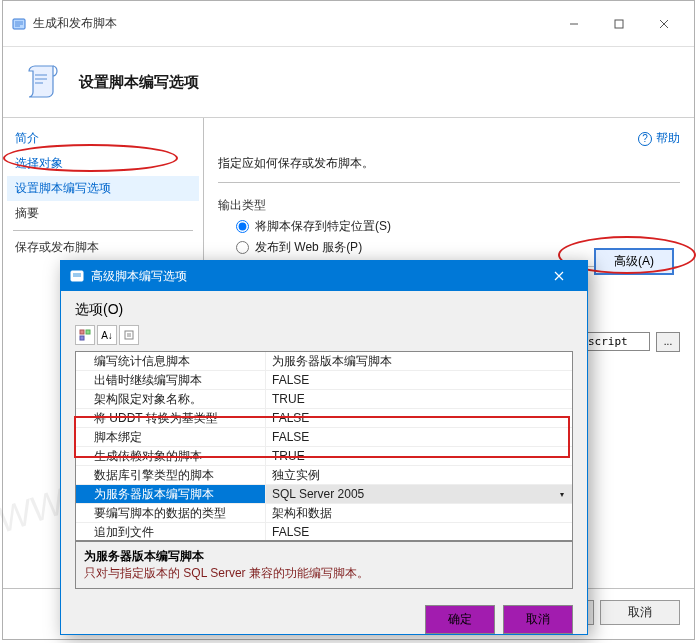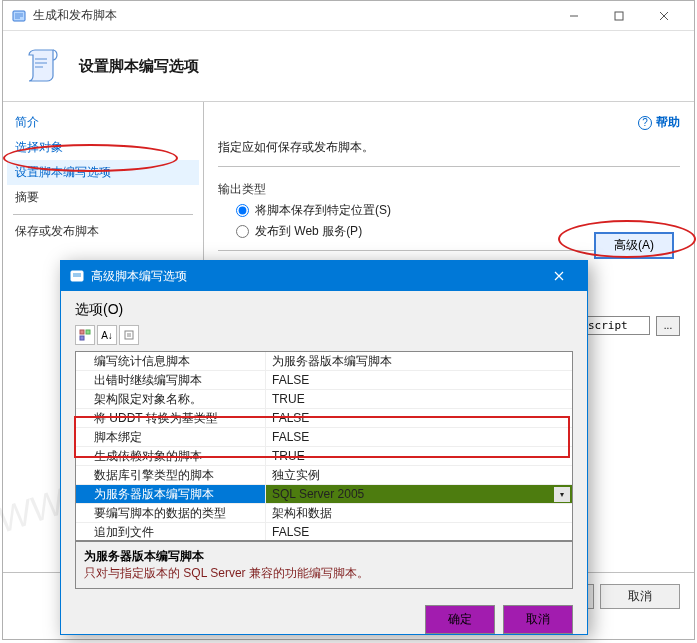--- a/index.html
+++ b/index.html
@@ -1,20 +1,20 @@
 <!DOCTYPE html>
 <html><head>
   <meta charset="utf-8">
   <style>
     * { box-sizing: border-box; margin: 0; padding: 0; font-family: "Microsoft YaHei", "SimSun", sans-serif; font-size: 12px; }
     body { background: #fff; width: 697px; height: 643px; position: relative; overflow: hidden; }
     
     
     .main-window { position: absolute; left: 2px; top: 0; width: 693px; height: 640px; border: 1px solid #b0b0b0; background: #fff; }
-    .title-bar { height: 30px; display: flex; align-items: center; padding: 0 8px; border-bottom: 1px solid #e0e0e0; }
+    .title-bar { height: 46px; display: flex; align-items: center; padding: 0 8px; border-bottom: 1px solid #e0e0e0; }
     .title-bar-icon { width: 16px; height: 16px; margin-right: 6px; }
     .title-bar-text { flex: 1; color: #333; }
     .wincontrols { display: flex; gap: 0; }
     .winbtn { width: 45px; height: 28px; display: flex; align-items: center; justify-content: center; color: #555; cursor: pointer; }
     .winbtn svg { width: 10px; height: 10px; }
     
     .content-header { display: flex; align-items: center; padding: 14px 18px 14px 18px; gap: 16px; border-bottom: 1px solid #d0d0d0; }
     .header-icon { width: 42px; height: 42px; }
     .header-title { font-size: 15px; font-weight: bold; color: #1a1a1a; }
     
@@ -22,21 +22,21 @@
     .sidebar { width: 200px; padding: 8px 4px; }
     .sidebar-item { padding: 4px 8px; color: #333; cursor: pointer; }
     .sidebar-item.link { color: #0066cc; }
     .sidebar-item.selected { color: #0066cc; background: #e6f3ff; }
     .sidebar-divider { height: 1px; background: #c0c0c0; margin: 4px 6px; }
     .mark-oval-1 { position: absolute; left: 0px; top: 143px; width: 175px; height: 28px; border: 2px solid #d62020; border-radius: 50%; pointer-events: none; }
     
     .main-panel { flex: 1; border-left: 1px solid #c0c0c0; padding: 12px 14px; position: relative; }
     .help-row { display: flex; justify-content: flex-end; align-items: center; gap: 4px; margin-bottom: 8px; }
     .help-icon { width: 14px; height: 14px; border-radius: 50%; border: 1px solid #0066cc; display: inline-flex; align-items: center; justify-content: center; color: #0066cc; font-size: 10px; }
-    .help-link { color: #0066cc; font-weight: bold; }
+    .help-link { color: #0066cc; }
     .instruction { font-weight: normal; color: #222; margin-bottom: 10px; }
     .instr-divider { height: 1px; background: #c0c0c0; margin: 6px 0 14px; }
     
     .section-label { color: #333; margin-bottom: 0; }
     .radio-row { display: flex; align-items: center; gap: 6px; margin: 4px 0 4px 18px; color: #222; }
     .radio-row input { margin: 0; }
     .subgroup-divider { height: 1px; background: #c0c0c0; margin: 10px 0; }
     
     .adv-btn { position: absolute; right: 20px; top: 130px; padding: 3px 18px; border: 2px solid #3a7bd5; background: #e6f0ff; cursor: pointer; }
     .mark-oval-2 { position: absolute; right: -2px; top: 118px; width: 138px; height: 38px; border: 2px solid #d62020; border-radius: 50%; pointer-events: none; }
@@ -60,21 +60,21 @@
     .options-label { font-size: 14px; margin-bottom: 6px; }
     .opt-toolbar { display: flex; gap: 2px; margin-bottom: 6px; }
     .tb-btn { width: 20px; height: 20px; border: 1px solid #bbb; background: #fff; display: flex; align-items: center; justify-content: center; font-size: 10px; cursor: pointer; }
     
     .property-grid { border: 1px solid #888; background: #fff; height: 190px; overflow: hidden; }
     .prop-row { display: flex; height: 19px; line-height: 19px; }
     .prop-row.indent .prop-key { padding-left: 18px; }
     .prop-key { width: 190px; border-right: 1px solid #eee; border-bottom: 1px solid #eee; padding-left: 18px; color: #222; }
     .prop-val { flex: 1; border-bottom: 1px solid #eee; padding-left: 6px; color: #222; position: relative; }
     .prop-row.selected .prop-key { background: #0078d7; color: #fff; }
-    .prop-row.selected .prop-val { background: #4d7c0f; }
+    .prop-row.selected .prop-val { background: #e5e5e5; }
     .dropdown-arrow { position: absolute; right: 2px; top: 2px; width: 16px; height: 15px; background: #e5e5e5; display: flex; align-items: center; justify-content: center; font-size: 8px; }
     
     .mark-rect { position: absolute; border: 2px solid #d62020; pointer-events: none; }
     .mark-rect-1 { left: 74px; top: 416px; width: 496px; height: 42px; }
     
     .desc-box { border-top: 1px solid #888; border-left: 1px solid #888; border-right: 1px solid #888; border-bottom: 1px solid #888; background: #f0f0f0; padding: 6px 8px; margin-top: 0; height: 48px; }
     .desc-title { font-weight: bold; }
     .desc-text { color: #7f1d1d; }
     
     .dlg-footer { display: flex; justify-content: flex-end; gap: 8px; padding: 8px 14px; }

